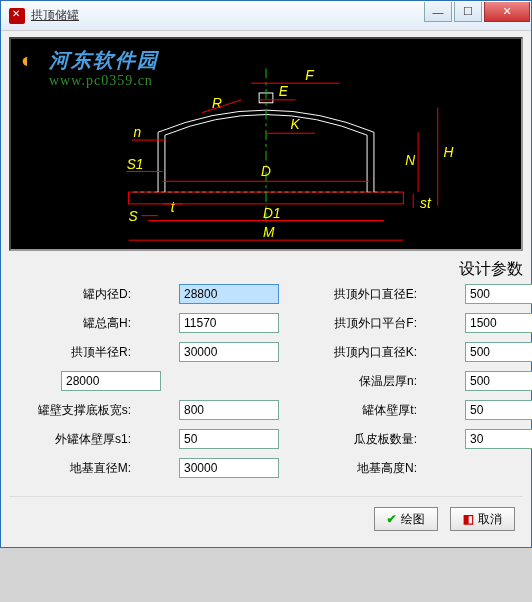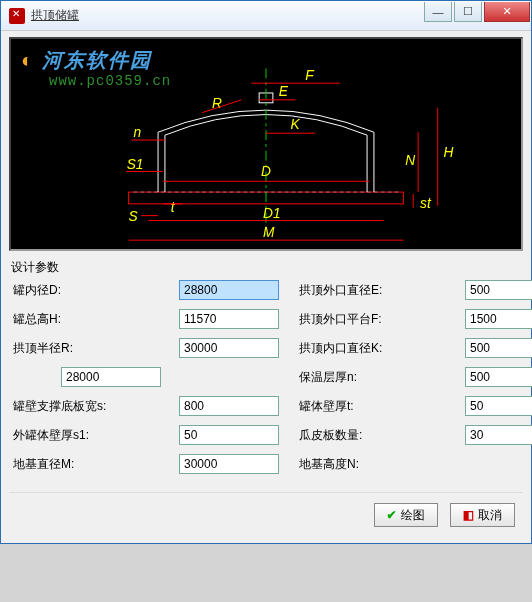--- a/index.html
+++ b/index.html
@@ -7,27 +7,27 @@
 .window { width: 532px; border: 1px solid #2a6fb5; background: #f0f0f0; }
 .titlebar { height: 30px; background: linear-gradient(#fafcff, #e2ecf8); display: flex; align-items: center; padding-left: 8px; border-bottom: 1px solid #ccc; }
 .title-icon { width: 16px; height: 16px; background: #b00; border-radius: 2px; margin-right: 6px; position: relative; }
 .title-icon::before { content:"✕"; color:#fff; font-size:10px; position:absolute; top:0; left:3px; }
 .titlebar .title { color: #333; font-size: 12px; flex: 1; text-decoration: underline; }
 .winbtns { display: flex; height: 100%; }
 .winbtn { width: 28px; height: 20px; margin-top:1px; border: 1px solid #8aa; background: linear-gradient(#f0f6fb,#d8e6f3); margin-left: 2px; display: flex; align-items:center; justify-content:center; font-size:11px; color:#333; border-top:none; }
 .winbtn.close { width: 46px; background: linear-gradient(#e88, #c33); border-color: #933; color:#fff; margin-right:1px; }
 .content { padding: 6px 8px 8px 8px; }
 .diagram { width: 100%; height: 214px; background: #000; position: relative; overflow: hidden; border: 2px inset #999; }
-.wm1 { position:absolute; top:8px; left:10px; color:#4aa0e0; font-family:Liberation Serif, serif; font-size:20px; font-style:italic; font-weight:bold; letter-spacing:2px; }
+.wm1 { position:absolute; top:8px; left:10px; color:#4aa0e0; font-family:Liberation Mono, monospace; font-size:20px; font-style:italic; font-weight:bold; letter-spacing:2px; }
 .wm1 .orb { color:#f5a623; }
-.wm2 { position:absolute; top:34px; left:38px; color:#2d8f2d; font-size:14px; font-family: Liberation Mono, monospace; letter-spacing:1px; }
-.section-label { font-size: 12px; margin: 8px 0 4px 2px; }
+.wm2 { position:absolute; top:34px; left:38px; color:#2d8f2d; font-size:14px; font-family: Liberation Serif, serif; letter-spacing:1px; }
+.section-label { font-size: 16px; margin: 8px 0 4px 2px; text-align: right; }
 .form { display: grid; grid-template-columns: 1fr 1fr; column-gap: 20px; row-gap: 9px; padding: 0 4px; }
 .row { display: flex; align-items: center; }
-.row label { width: 118px; font-size: 12px; }
+.row label { width: 118px; font-size: 12px; text-align: right; }
 .row input, .row select { width: 100px; height: 20px; border: 1px solid #7a9; padding: 1px 4px; font-size: 12px; background:#fff;margin-left:48px; }
 .row input.hl { background: #bfe3ff; border:1px solid #4a90d9; }
 .row select { width: 100px; }
 .buttons { display: flex; justify-content: flex-end; gap: 12px; margin-top: 18px; padding: 10px 8px 8px 8px; border-top:1px solid #ddd; }
 .btn { height: 24px; padding: 2px 12px; border: 1px solid #888; background: linear-gradient(#fff,#e4e4e4); font-size: 12px; display:flex; align-items:center; gap:4px; cursor:pointer; }
 .btn .chk { color:#0a0; font-weight:bold; }
 .btn .x { color:#c00; font-weight:bold; }
 
 .svglabel { font-family: Arial; font-style: italic; font-size: 14px; fill: #ff0; }
 </style>

